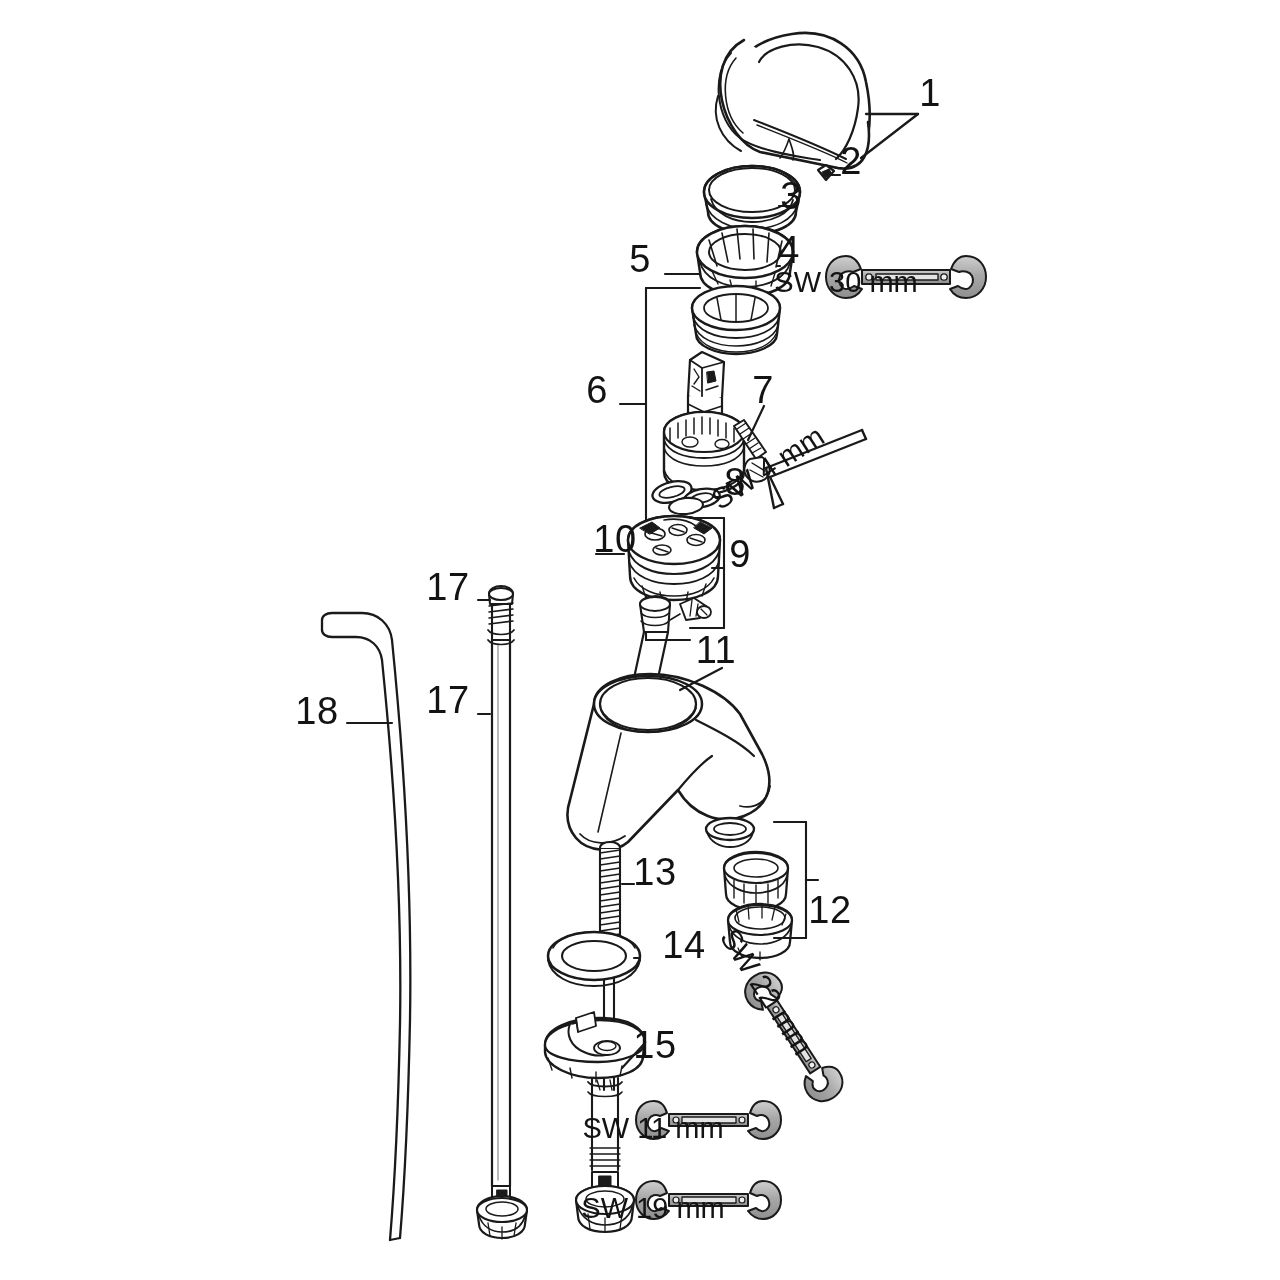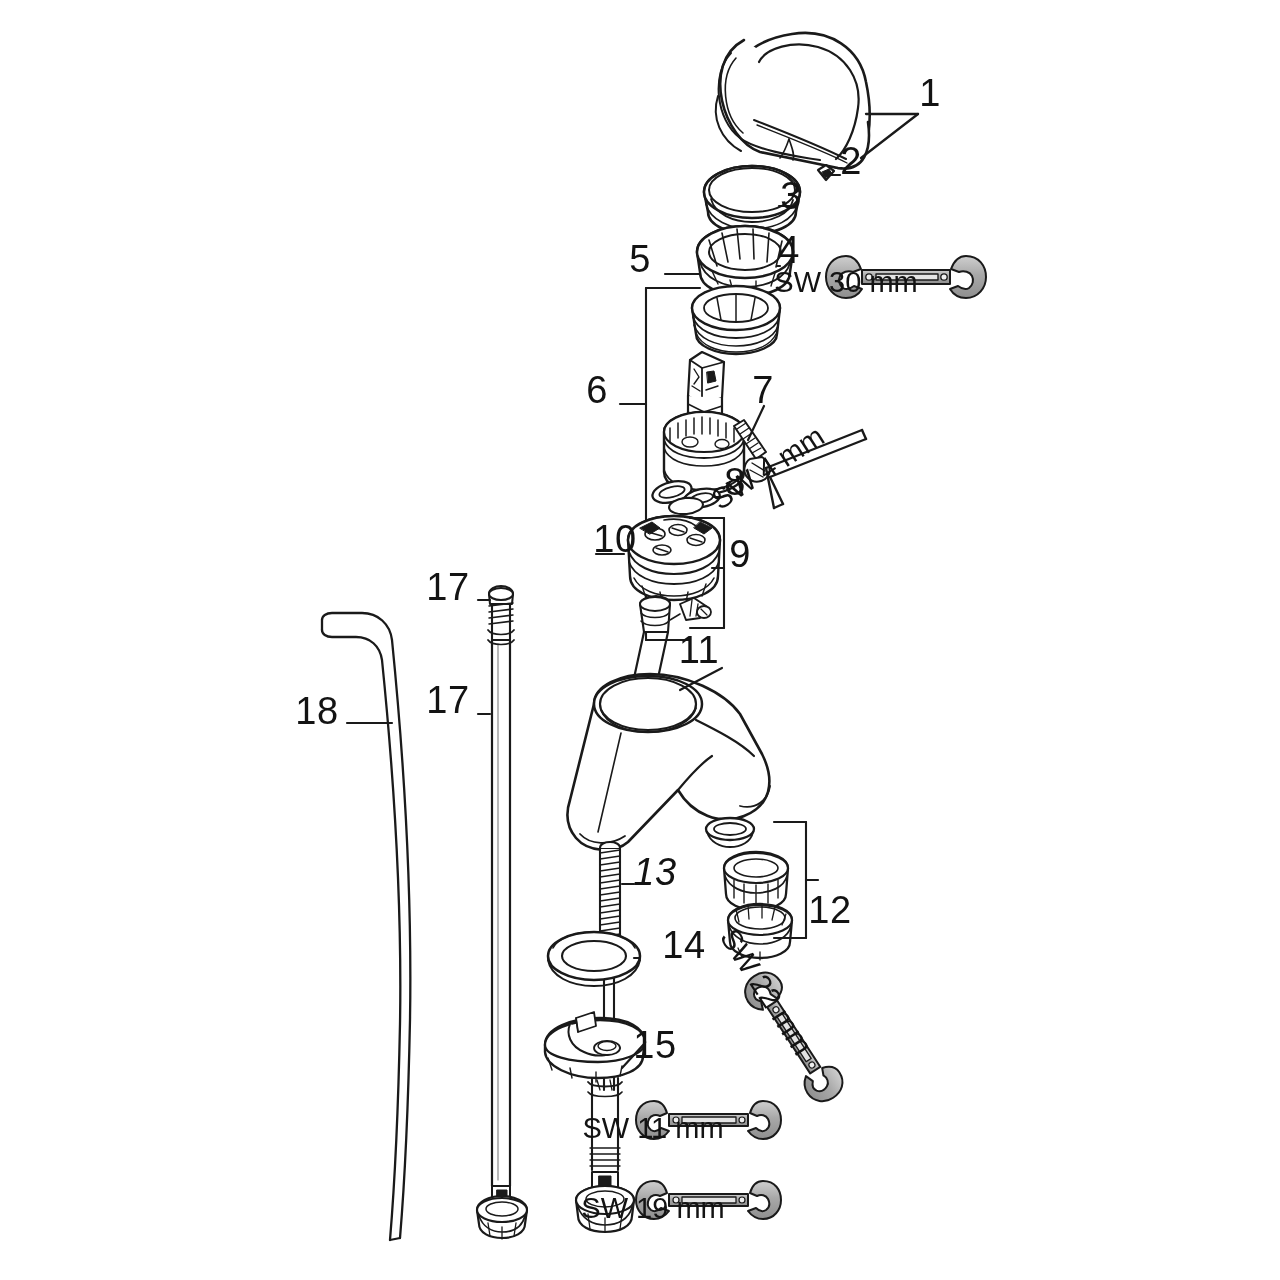--- a/index.html
+++ b/index.html
@@ -481,23 +481,23 @@
 <div class="lbl" style="left: 930px; top: 93px; transform: translate(-50%, -50%);">1</div>
 <div class="lbl" style="left: 851px; top: 161px; transform: translate(-50%, -50%);">2</div>
 <div class="lbl" style="left: 791px; top: 196px; transform: translate(-50%, -50%);">3</div>
 <div class="lbl" style="left: 789px; top: 250px; transform: translate(-50%, -50%);">4</div>
 <div class="lbl" style="left: 640px; top: 259px; transform: translate(-50%, -50%);">5</div>
 <div class="lbl" style="left: 597px; top: 390px; transform: translate(-50%, -50%);">6</div>
 <div class="lbl" style="left: 763px; top: 390px; transform: translate(-50%, -50%);">7</div>
 <div class="lbl" style="left: 735px; top: 482px; transform: translate(-50%, -50%);">8</div>
 <div class="lbl" style="left: 740px; top: 554px; transform: translate(-50%, -50%);">9</div>
 <div class="lbl" style="left: 571px; top: 539px; transform: translate(-50%, -50%); margin-left: 44px;">10</div>
-<div class="lbl" style="left: 699px; top: 650px; transform: translate(-50%, -50%);">11</div>
+<div class="lbl" style="left: 716px; top: 650px; transform: translate(-50%, -50%);">11</div>
 <div class="lbl" style="left: 830px; top: 910px; transform: translate(-50%, -50%); text-align: center;">12</div>
-<div class="lbl" style="left: 655px; top: 872px; transform: translate(-50%, -50%); font-style: italic;">13</div>
+<div class="lbl" style="left: 655px; top: 872px; transform: translate(-50%, -50%);">13</div>
 <div class="lbl" style="left: 684px; top: 945px; transform: translate(-50%, -50%);">14</div>
 <div class="lbl" style="left: 655px; top: 1033px; transform: translate(-50%, -50%); margin-top: 12px;">15</div>
 <div class="lbl" style="left: 448px; top: 700px; transform: translate(-50%, -50%);">17</div>
 <div class="lbl" style="left: 448px; top: 587px; transform: translate(-50%, -50%);">17</div>
 <div class="lbl" style="left: 317px; top: 711px; transform: translate(-50%, -50%); text-align: right;">18</div>
 
 <div class="tool-lbl" style="left: 846px; top: 282px; transform: translate(-50%, -50%) rotate(0deg); text-align: right;">SW 30 mm</div>
 <div class="tool-lbl" style="left: 768px; top: 468px; transform: translate(-50%, -50%) rotate(-33deg);">SW 4 mm</div>
 <div class="tool-lbl" style="left: 766px; top: 992px; transform: translate(-50%, -50%) rotate(57deg);">SW 22 mm</div>
 <div class="tool-lbl" style="left: 641px; top: 1128px; transform: translate(-50%, -50%) rotate(0deg); margin-left: 12px;">SW 11 mm</div>

